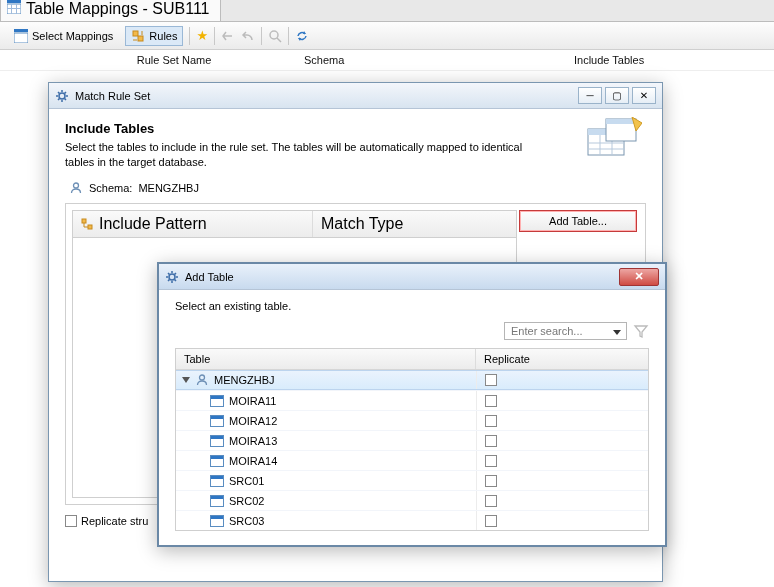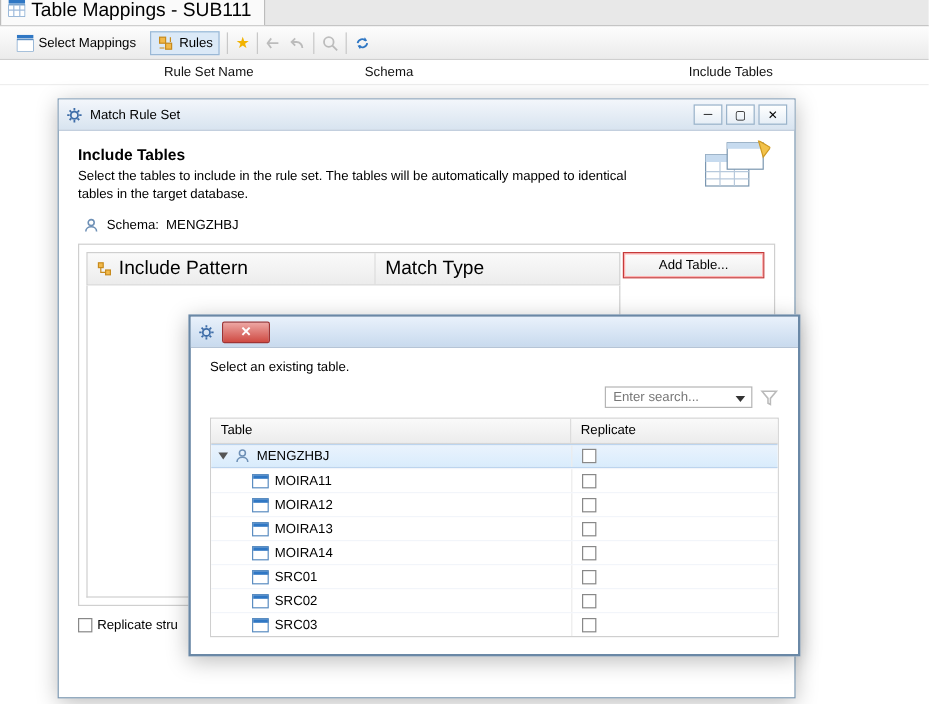--- a/index.html
+++ b/index.html
@@ -324,20 +324,21 @@
     </div>
   </div>
 </div>
 
 <div class="dlg dlg-add">
   <div class="dlg-title">
     <svg width="14" height="14" viewBox="0 0 14 14">
       <circle cx="7" cy="7" r="3" fill="none" stroke="#3e6da8" stroke-width="1.5"></circle>
       <path d="M7 1v2M7 11v2M1 7h2M11 7h2M3 3l1.4 1.4M11 11l-1.4-1.4M3 11l1.4-1.4M11 3l-1.4 1.4" stroke="#3e6da8" stroke-width="1.5"></path>
     </svg>
+    <span class="txt">Add Table</span>
     <div class="close-red">✕</div>
   </div>
   <div class="dlg-body">
     <div>Select an existing table.</div>
 
     <div class="search-row">
       <div class="search-box">
         <span>Enter search...</span>
       </div>
       <span class="filter-icon">

